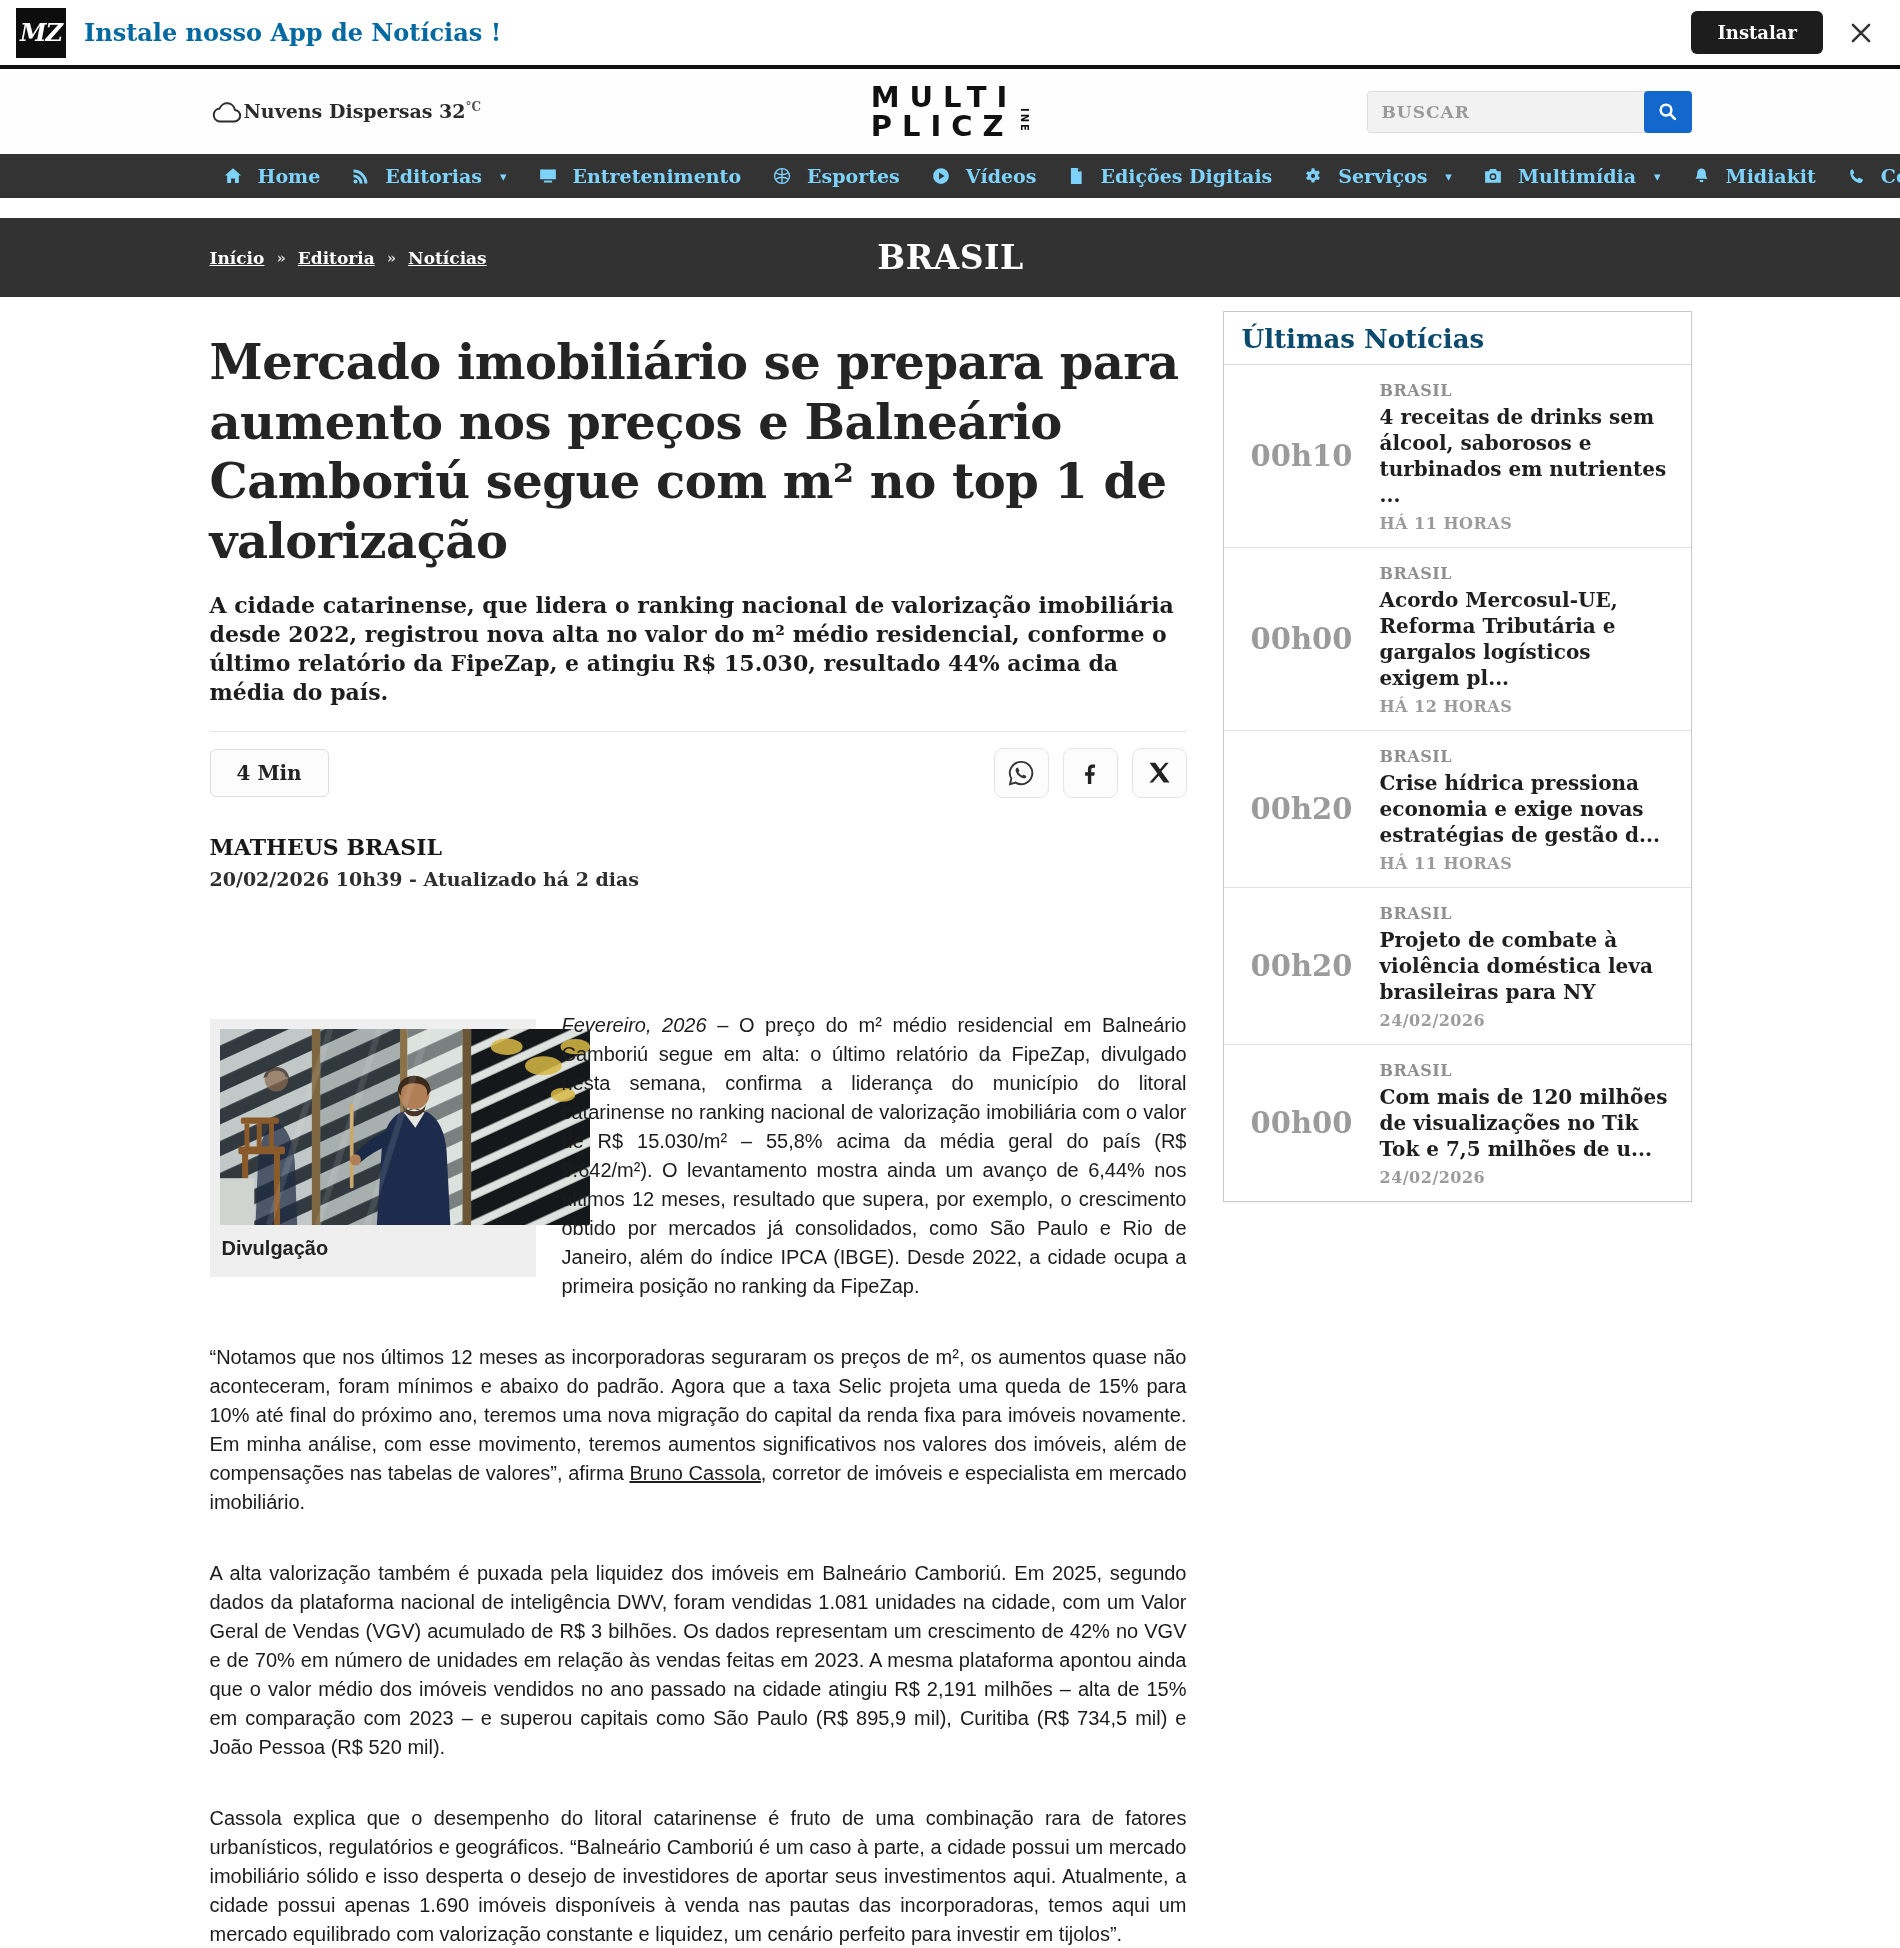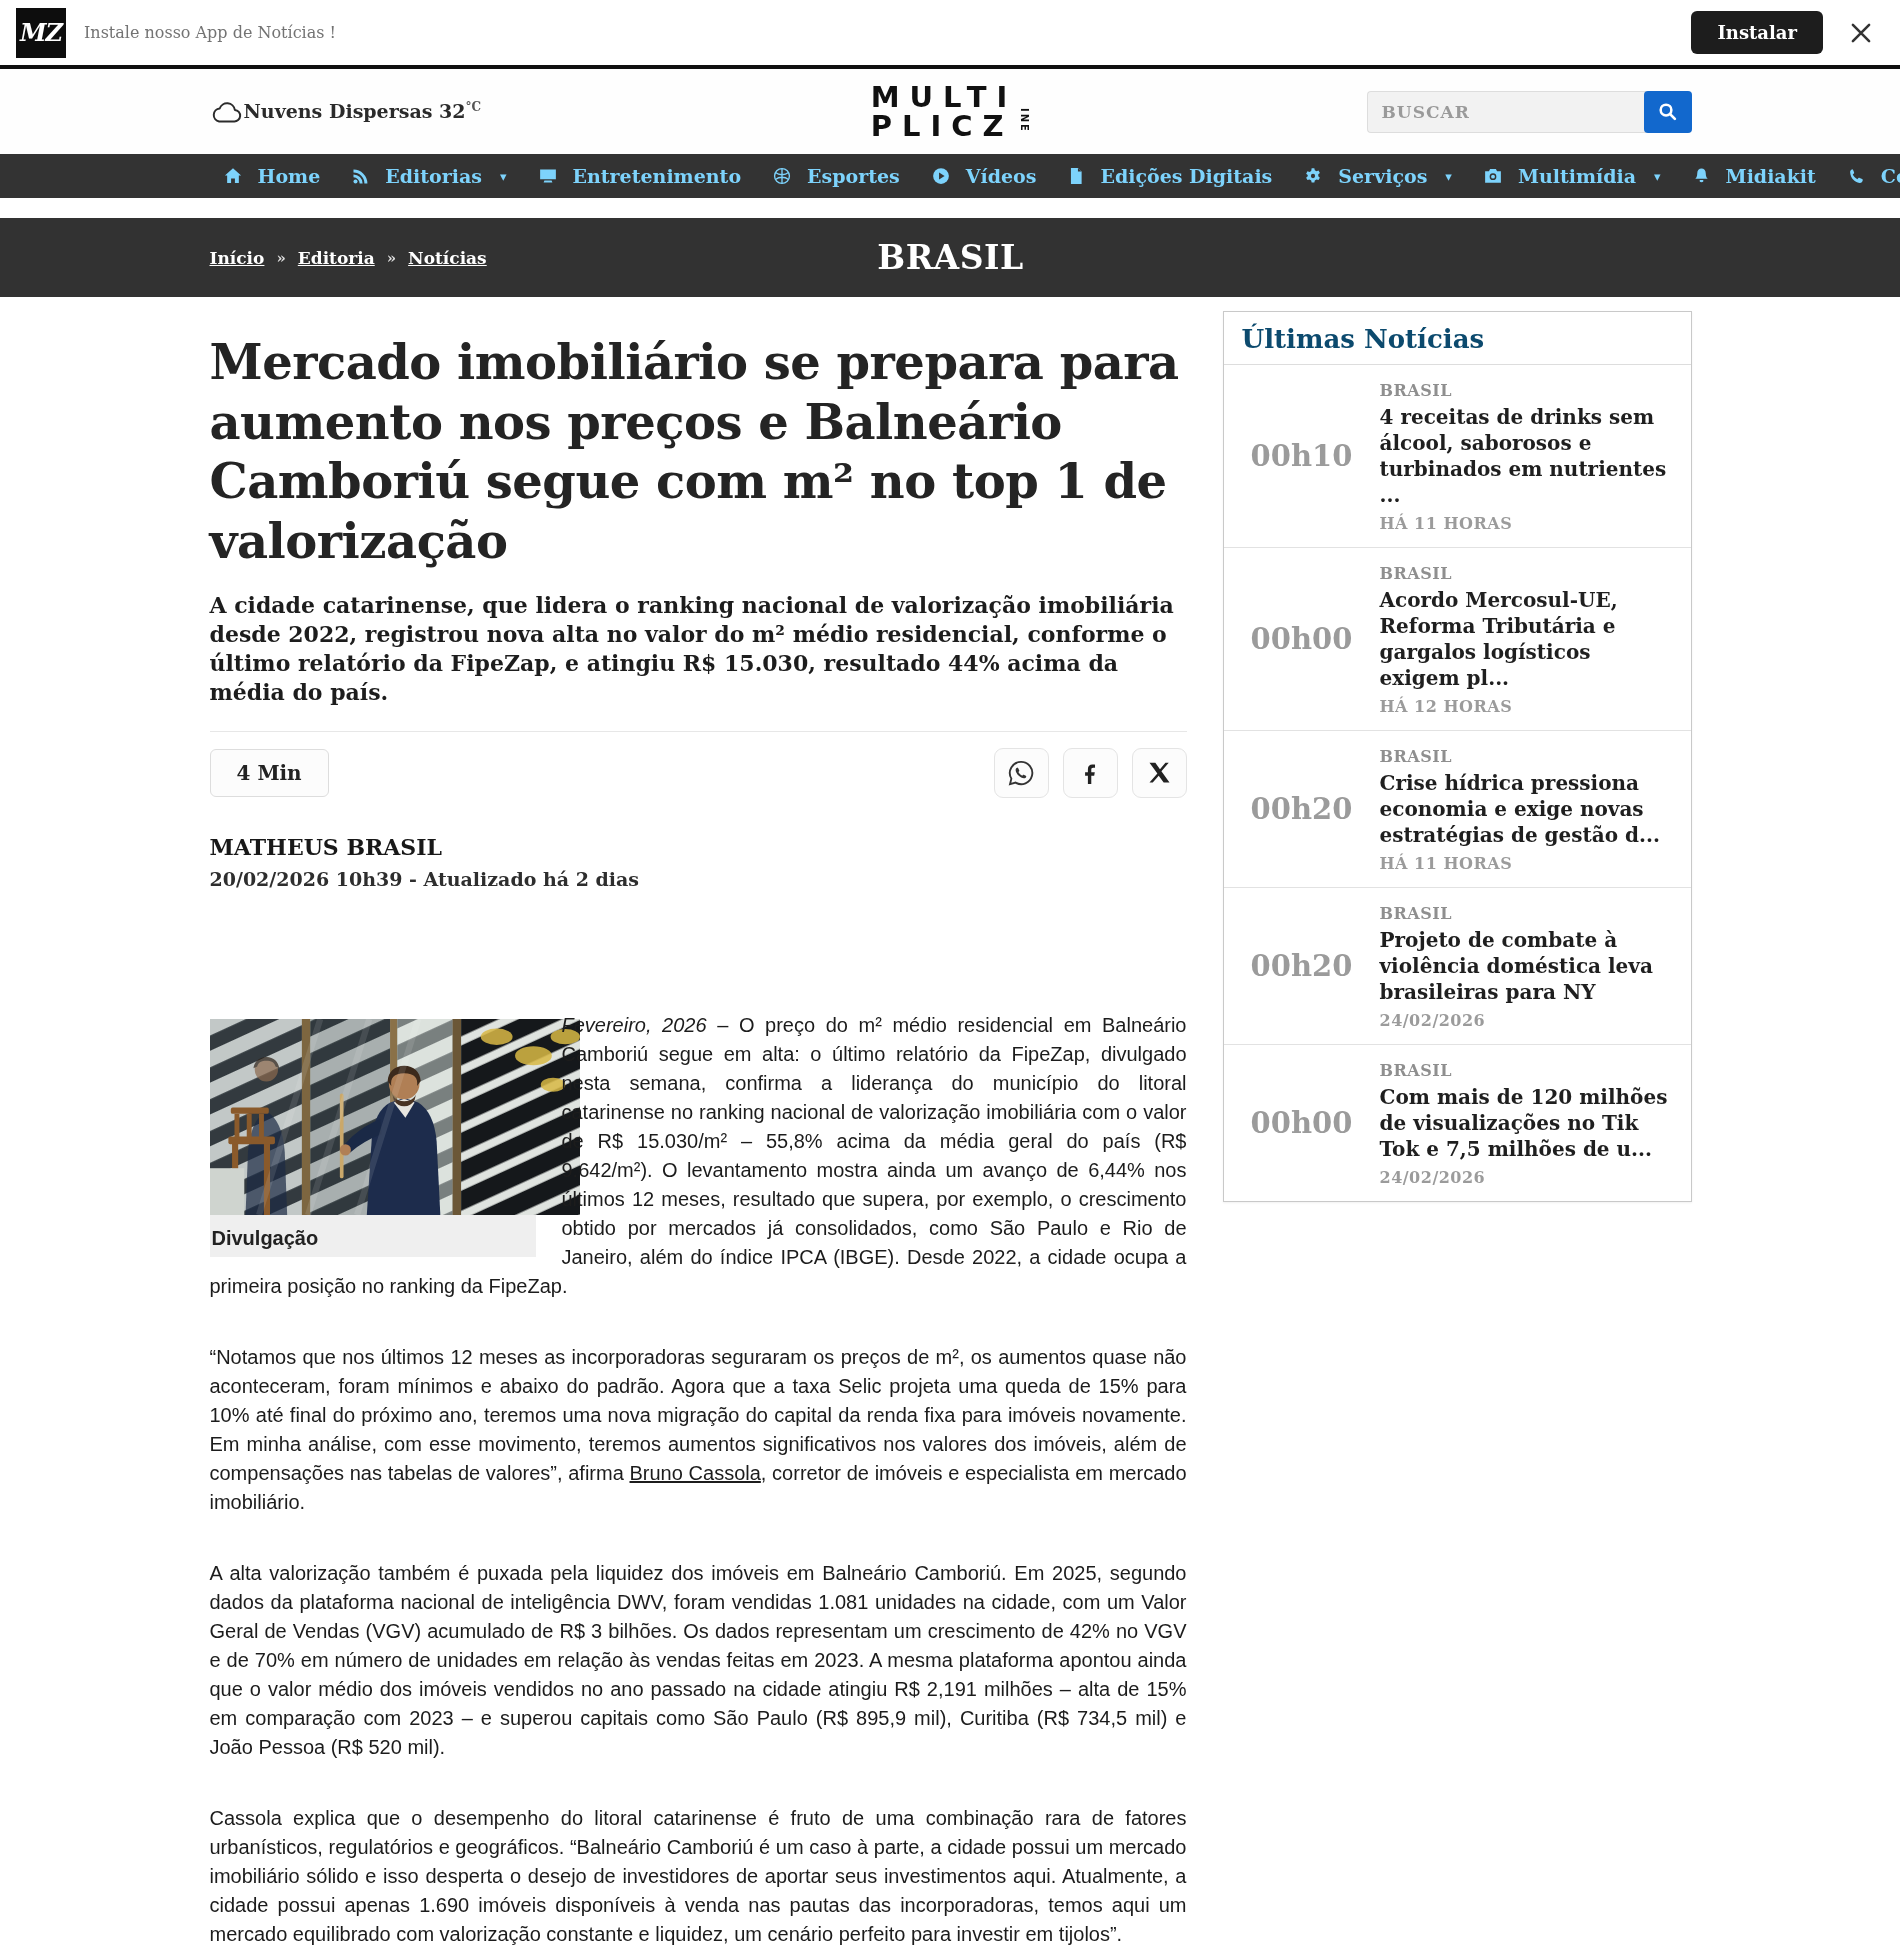--- a/index.html
+++ b/index.html
@@ -21,21 +21,21 @@
     display: flex; align-items: center; justify-content: space-between;
     padding: 0 28px 0 16px;
   }
   .topbar-left { display: flex; align-items: center; gap: 18px; }
   .mz-box {
     width: 50px; height: 50px; background: #0d0d0d; color: #fff;
     display: flex; align-items: center; justify-content: center;
     font-weight: bold; font-size: 24px; letter-spacing: -1px;
     font-style: italic;
   }
-  .topbar-msg { font-size: 16px; font-weight: normal; color: #737373; }
+  .topbar-msg { font-size: 24px; font-weight: bold; color: #0369a1; }
   .topbar-right { display: flex; align-items: center; gap: 26px; }
   .install-btn {
     background: #1d1d1d; color: #fff; border: none; border-radius: 6px;
     font-family: "DejaVu Serif", serif; font-weight: bold; font-size: 18px;
     padding: 11px 26px; cursor: pointer;
   }
   .close-btn { background: none; border: none; cursor: pointer; line-height: 0; }
 
   
   .site-header { height: 85px; position: relative; background: #fefefe; }
@@ -119,21 +119,21 @@
   .share-group { display: flex; gap: 14px; }
   .share-btn {
     width: 55px; height: 50px; border: 1px solid #e4e4e4; background: #fcfcfc;
     border-radius: 9px; display: flex; align-items: center; justify-content: center; cursor: pointer;
   }
   .author-block { margin-top: 22px; }
   .author-name { font-size: 22px; font-weight: bold; color: #181818; }
   .author-date { font-size: 19px; color: #2e2e2e; margin-top: 8px; font-weight: bold; }
 
   .article-figure {
-    float: left; background: #efefef; 
+    float: left; background: #efefef; padding: 10px;
     margin: 8px 26px 12px 0; width: 326px;
   }
   .article-figure svg.photo { display: block; width: 370px; height: 196px; }
   .figure-caption { font-size: 20px; font-weight: bold; color: #222; padding: 9px 2px 4px; }
 
   .article-body { font-family: "Liberation Sans", sans-serif; font-size: 20px; line-height: 1.45; color: #1c1c1c; }
   .article-body p { text-align: justify; margin: 0 0 42px; }
   .article-body p.lead { margin-top: 121px; }
   .article-body em { font-style: italic; }
   .article-body a { color: #1c1c1c; text-decoration: underline; }

